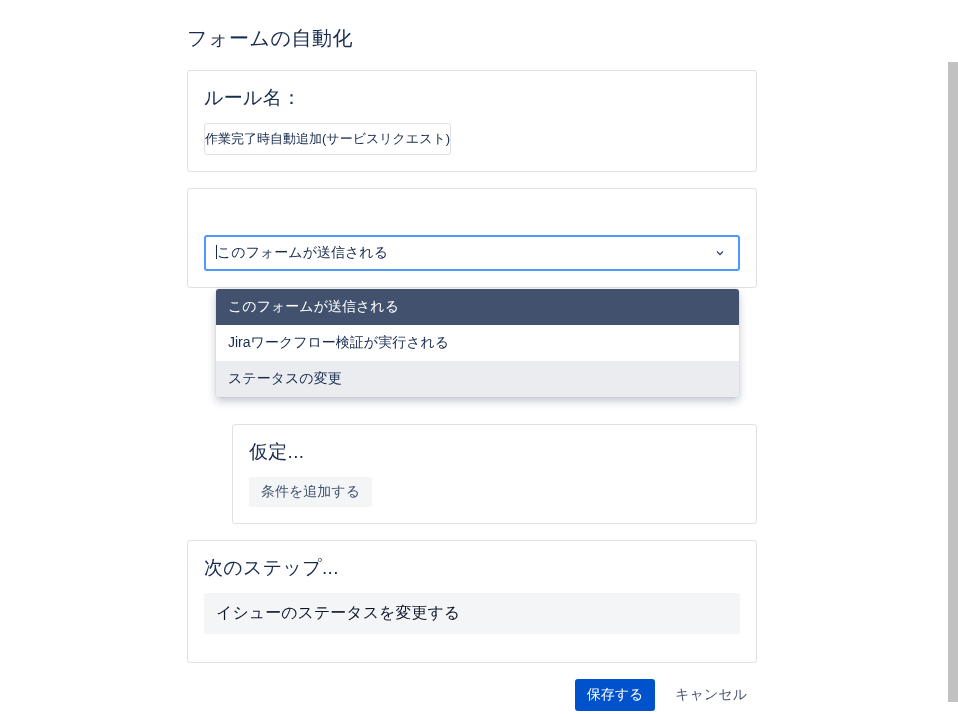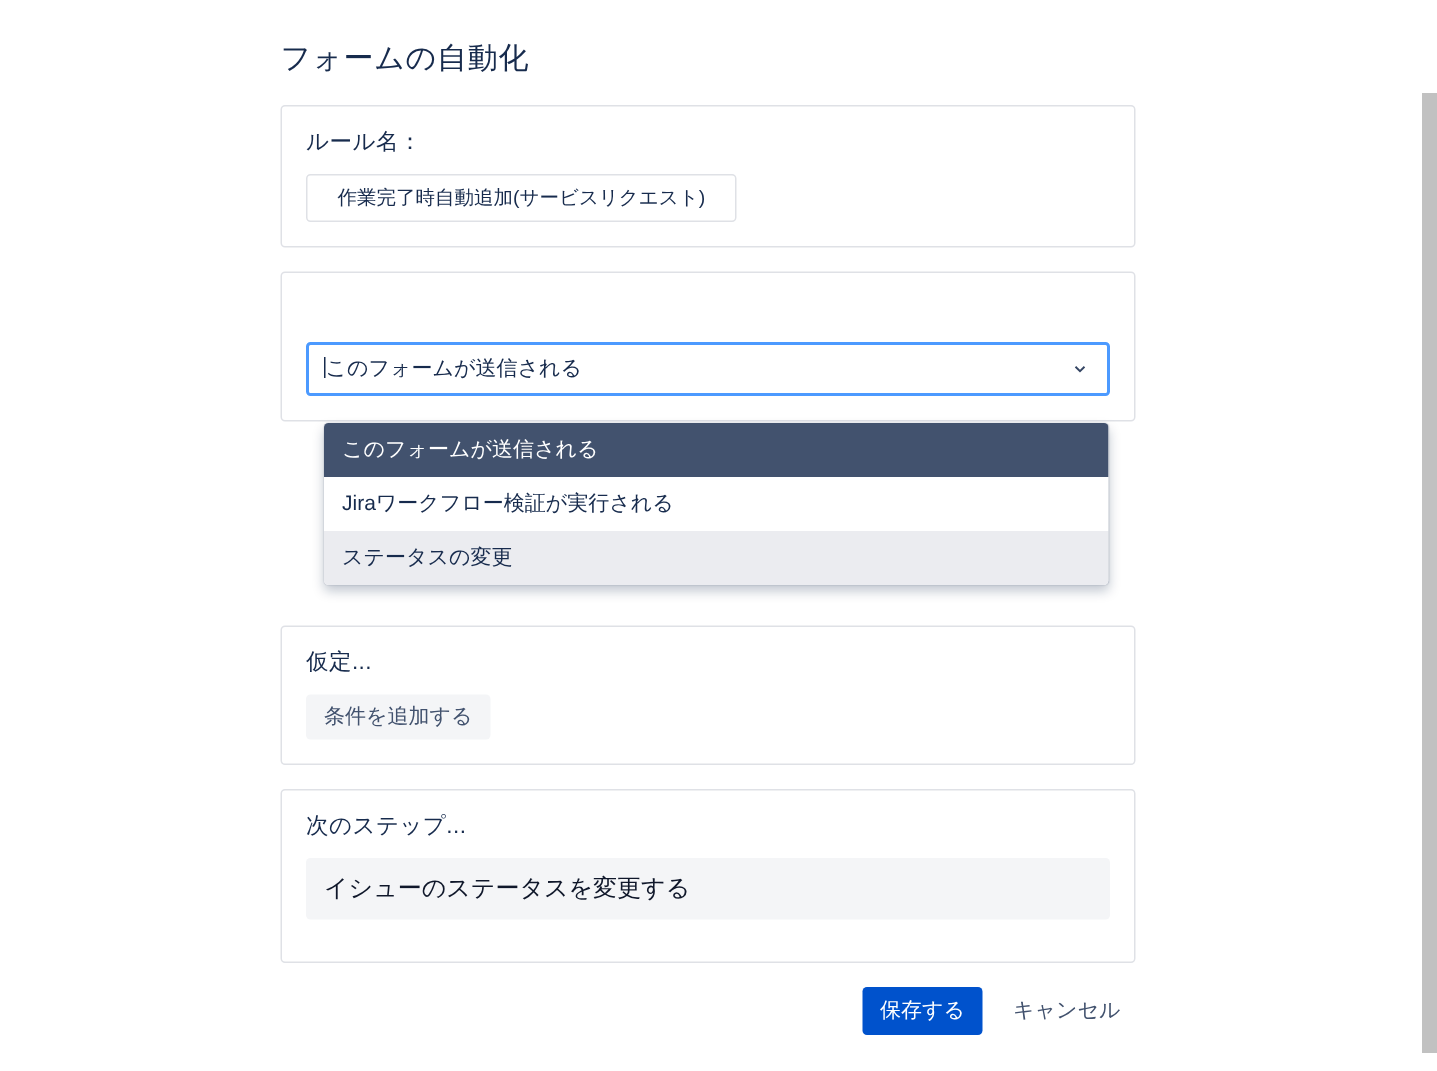--- a/index.html
+++ b/index.html
@@ -50,30 +50,30 @@
     }
     .panel {
       border: 1px solid #DFE1E6;
       border-radius: 3px;
       padding: 14px 16px 16px 16px;
       margin-bottom: 16px;
       background: #ffffff;
       position: relative;
     }
     .panel-label {
-      font-size: 15px;
+      font-size: 19px;
       color: #172B4D;
       margin-bottom: 12px;
       letter-spacing: 0.3px;
     }
     .tag-button {
       display: inline-block;
       border: 1px solid #DFE1E6;
       border-radius: 3px;
-      padding: 6px 20px;
+      padding: 6px 0;
       font-size: 13px;
       color: #172B4D;
       background: #ffffff;
       cursor: pointer;
     }
     .secondary-button {
       display: inline-block;
       border: none;
       border-radius: 3px;
       padding: 6px 12px;
@@ -168,20 +168,21 @@
     .btn-link {
       background: transparent;
       color: #42526E;
       border: none;
       padding: 7px 10px;
       font-size: 14px;
       cursor: pointer;
     }
     .panel.assumption {
       padding-bottom: 16px;
+      margin-left: 45px;
     }
     .timing-panel {
       overflow: visible;
     }
     .text-cursor::before {
       content: "";
       display: inline-block;
       width: 1px;
       height: 14px;
       background: #172B4D;

